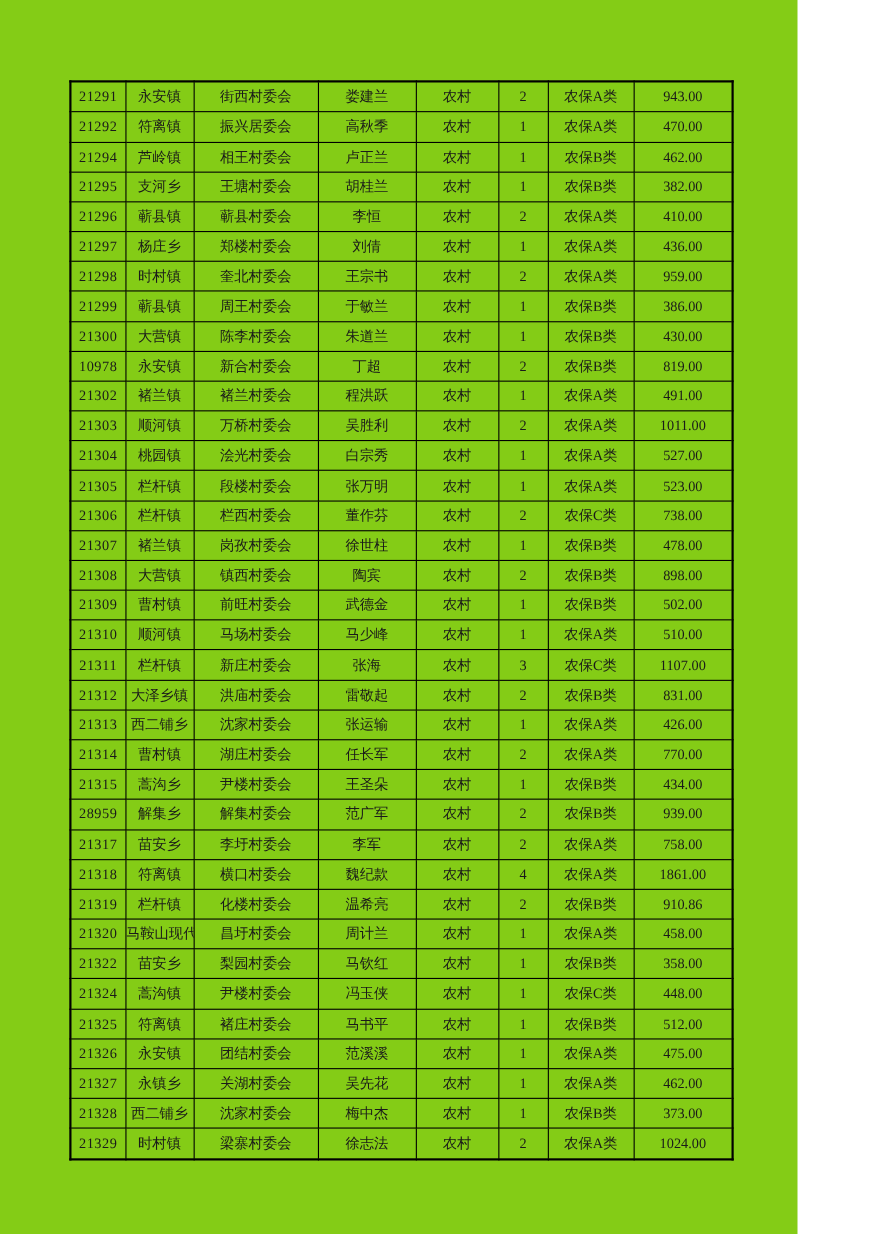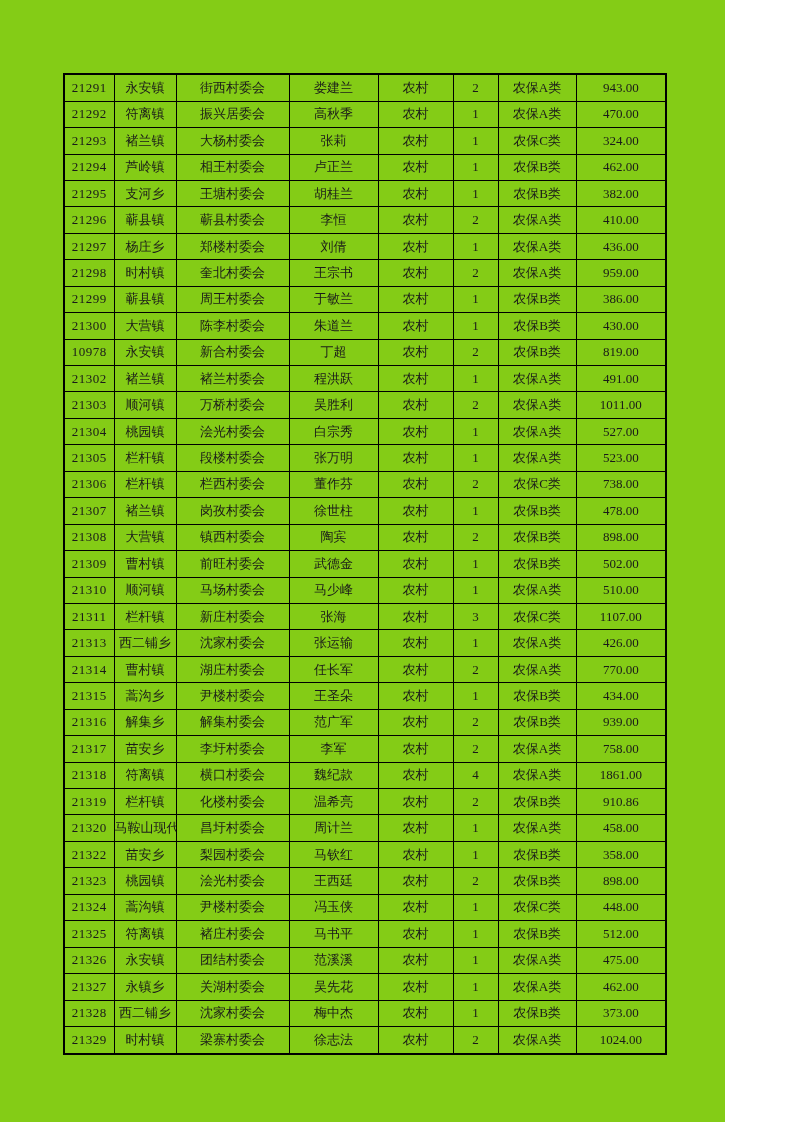--- a/index.html
+++ b/index.html
@@ -88,30 +88,20 @@
           <td class="col-id">21292</td>
           <td class="col-town">符离镇</td>
           <td class="col-village">振兴居委会</td>
           <td class="col-person">高秋季</td>
           <td class="col-household">农村</td>
           <td class="col-count">1</td>
           <td class="col-category">农保A类</td>
           <td class="col-amount">470.00</td>
         </tr>
         <tr>
-          <td class="col-id">21293</td>
-          <td class="col-town">褚兰镇</td>
-          <td class="col-village">大杨村委会</td>
-          <td class="col-person">张莉</td>
-          <td class="col-household">农村</td>
-          <td class="col-count">1</td>
-          <td class="col-category">农保C类</td>
-          <td class="col-amount">324.00</td>
-        </tr>
-        <tr>
           <td class="col-id">21294</td>
           <td class="col-town">芦岭镇</td>
           <td class="col-village">相王村委会</td>
           <td class="col-person">卢正兰</td>
           <td class="col-household">农村</td>
           <td class="col-count">1</td>
           <td class="col-category">农保B类</td>
           <td class="col-amount">462.00</td>
         </tr>
         <tr>
@@ -278,20 +268,30 @@
           <td class="col-id">21311</td>
           <td class="col-town">栏杆镇</td>
           <td class="col-village">新庄村委会</td>
           <td class="col-person">张海</td>
           <td class="col-household">农村</td>
           <td class="col-count">3</td>
           <td class="col-category">农保C类</td>
           <td class="col-amount">1107.00</td>
         </tr>
         <tr>
+          <td class="col-id">21312</td>
+          <td class="col-town">大泽乡镇</td>
+          <td class="col-village">洪庙村委会</td>
+          <td class="col-person">雷敬起</td>
+          <td class="col-household">农村</td>
+          <td class="col-count">2</td>
+          <td class="col-category">农保B类</td>
+          <td class="col-amount">831.00</td>
+        </tr>
+        <tr>
           <td class="col-id">21313</td>
           <td class="col-town">西二铺乡</td>
           <td class="col-village">沈家村委会</td>
           <td class="col-person">张运输</td>
           <td class="col-household">农村</td>
           <td class="col-count">1</td>
           <td class="col-category">农保A类</td>
           <td class="col-amount">426.00</td>
         </tr>
         <tr>
@@ -308,21 +308,21 @@
           <td class="col-id">21315</td>
           <td class="col-town">蒿沟乡</td>
           <td class="col-village">尹楼村委会</td>
           <td class="col-person">王圣朵</td>
           <td class="col-household">农村</td>
           <td class="col-count">1</td>
           <td class="col-category">农保B类</td>
           <td class="col-amount">434.00</td>
         </tr>
         <tr>
-          <td class="col-id">21316</td>
+          <td class="col-id">28959</td>
           <td class="col-town">解集乡</td>
           <td class="col-village">解集村委会</td>
           <td class="col-person">范广军</td>
           <td class="col-household">农村</td>
           <td class="col-count">2</td>
           <td class="col-category">农保B类</td>
           <td class="col-amount">939.00</td>
         </tr>
         <tr>
           <td class="col-id">21317</td>
@@ -366,30 +366,20 @@
         </tr>
         <tr>
           <td class="col-id">21322</td>
           <td class="col-town">苗安乡</td>
           <td class="col-village">梨园村委会</td>
           <td class="col-person">马钦红</td>
           <td class="col-household">农村</td>
           <td class="col-count">1</td>
           <td class="col-category">农保B类</td>
           <td class="col-amount">358.00</td>
-        </tr>
-        <tr>
-          <td class="col-id">21323</td>
-          <td class="col-town">桃园镇</td>
-          <td class="col-village">浍光村委会</td>
-          <td class="col-person">王西廷</td>
-          <td class="col-household">农村</td>
-          <td class="col-count">2</td>
-          <td class="col-category">农保B类</td>
-          <td class="col-amount">898.00</td>
         </tr>
         <tr>
           <td class="col-id">21324</td>
           <td class="col-town">蒿沟镇</td>
           <td class="col-village">尹楼村委会</td>
           <td class="col-person">冯玉侠</td>
           <td class="col-household">农村</td>
           <td class="col-count">1</td>
           <td class="col-category">农保C类</td>
           <td class="col-amount">448.00</td>

